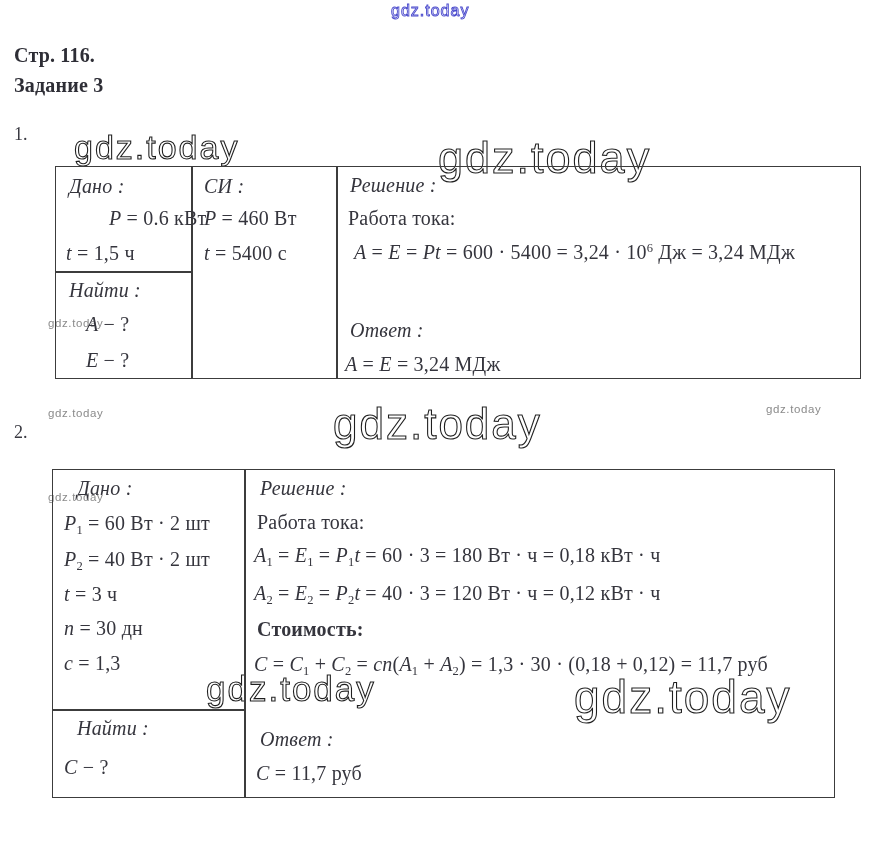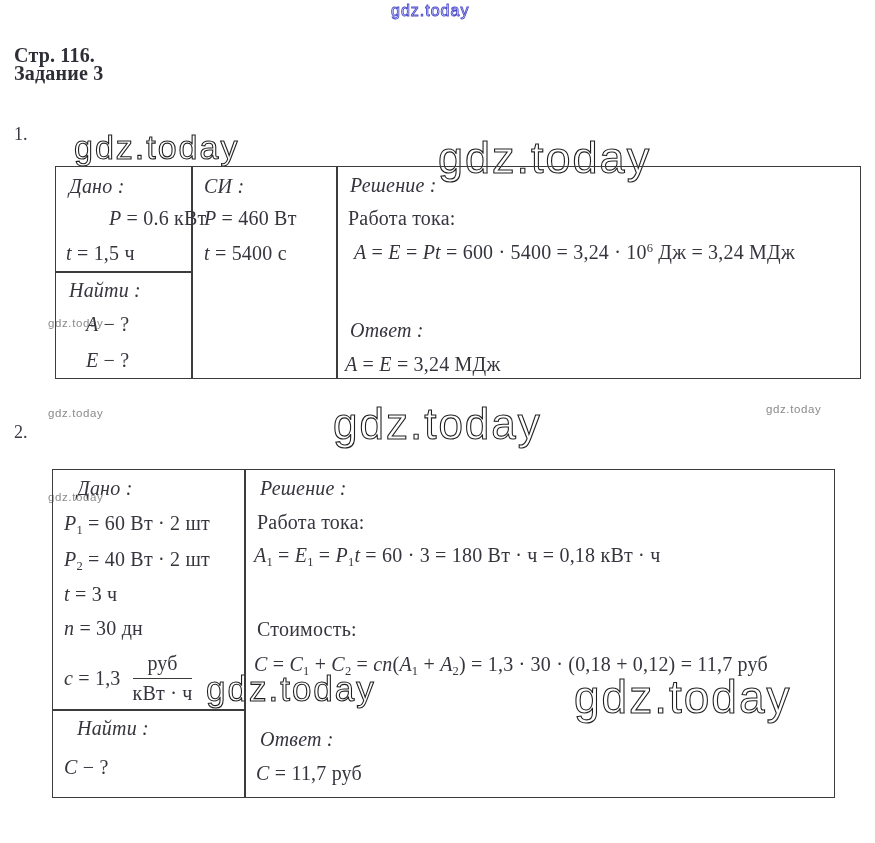--- a/index.html
+++ b/index.html
@@ -56,21 +56,21 @@
   <div class="abs wm-outline" style="left:438px;top:132px;font-size:45px;">gdz.today</div>
   <div class="abs wm-small" style="left:48px;top:317px;">gdz.today</div>
   <div class="abs wm-small" style="left:48px;top:407px;">gdz.today</div>
   <div class="abs wm-outline" style="left:333px;top:399px;font-size:44px;">gdz.today</div>
   <div class="abs wm-small" style="left:766px;top:403px;">gdz.today</div>
   <div class="abs wm-small" style="left:48px;top:491px;">gdz.today</div>
   <div class="abs wm-outline" style="left:206px;top:669px;font-size:35px;">gdz.today</div>
   <div class="abs wm-outline" style="left:574px;top:670px;font-size:46px;">gdz.today</div>
 
   <div class="abs h-bold" style="left:14px;top:44px;">Стр. 116.</div>
-  <div class="abs h-bold" style="left:14px;top:62px;">Задание 3</div>
+  <div class="abs h-bold" style="left:14px;top:74px;">Задание 3</div>
 
   <div class="abs pnum" style="left:14px;top:124px;">1.</div>
 
   <div class="ptable" style="left:55px;top:166px;width:804px;height:211px;">
     <div class="vline" style="left:135px;"></div>
     <div class="vline" style="left:280px;"></div>
     <div class="hline" style="left:0;top:104px;width:135px;"></div>
 
     <div class="line title" style="left:13px;top:8px;">Дано :</div>
     <div class="line" style="left:10px;top:40px;margin-left:43px;"><i>P</i> = 0.6 кВт</div>
@@ -96,30 +96,27 @@
     <div class="vline" style="left:191px;"></div>
     <div class="hline" style="left:0;top:239px;width:191px;"></div>
 
     <div class="line title" style="left:24px;top:7px;">Дано :</div>
     <div class="line" style="left:11px;top:42px;"><i>P</i><sub>1</sub> = 60 Вт · 2 шт</div>
     <div class="line" style="left:11px;top:78px;"><i>P</i><sub>2</sub> = 40 Вт · 2 шт</div>
     <div class="line" style="left:11px;top:113px;"><i>t</i> = 3 ч</div>
     <div class="line" style="left:11px;top:147px;"><i>n</i> = 30 дн</div>
     <div class="line frac-line" style="left:11px;top:182px;">
       <span><i>c</i> = 1,3</span>
-      <span class="frac">
-        <span class="num">руб</span>
-        <span class="den">кВт · ч</span>
-      </span>
     </div>
     <div class="line title" style="left:24px;top:247px;">Найти :</div>
     <div class="line" style="left:11px;top:286px;"><i>C</i> − ?</div>
 
     <div class="line title" style="left:207px;top:7px;">Решение :</div>
     <div class="line" style="left:204px;top:41px;">Работа тока:</div>
     <div class="line" style="left:201px;top:74px;"><i>A</i><sub>1</sub> = <i>E</i><sub>1</sub> = <i>P</i><sub>1</sub><i>t</i> = 60 · 3 = 180 Вт · ч = 0,18 кВт · ч</div>
-    <div class="line" style="left:204px;top:148px;">Стоимость:</div>
+    <div class="line" style="left:201px;top:112px;"><i>A</i><sub>2</sub> = <i>E</i><sub>2</sub> = <i>P</i><sub>2</sub><i>t</i> = 40 · 3 = 120 Вт · ч = 0,12 кВт · ч</div>
+    <div class="line" style="left:204px;top:148px;font-weight:bold;">Стоимость:</div>
     <div class="line" style="left:201px;top:183px;"><i>C</i> = <i>C</i><sub>1</sub> + <i>C</i><sub>2</sub> = <i>cn</i>(<i>A</i><sub>1</sub> + <i>A</i><sub>2</sub>) = 1,3 · 30 · (0,18 + 0,12) = 11,7 руб</div>
     <div class="line title" style="left:207px;top:258px;">Ответ :</div>
     <div class="line" style="left:203px;top:292px;"><i>C</i> = 11,7 руб</div>
   </div>
 
 </div>
 
 </body></html>

